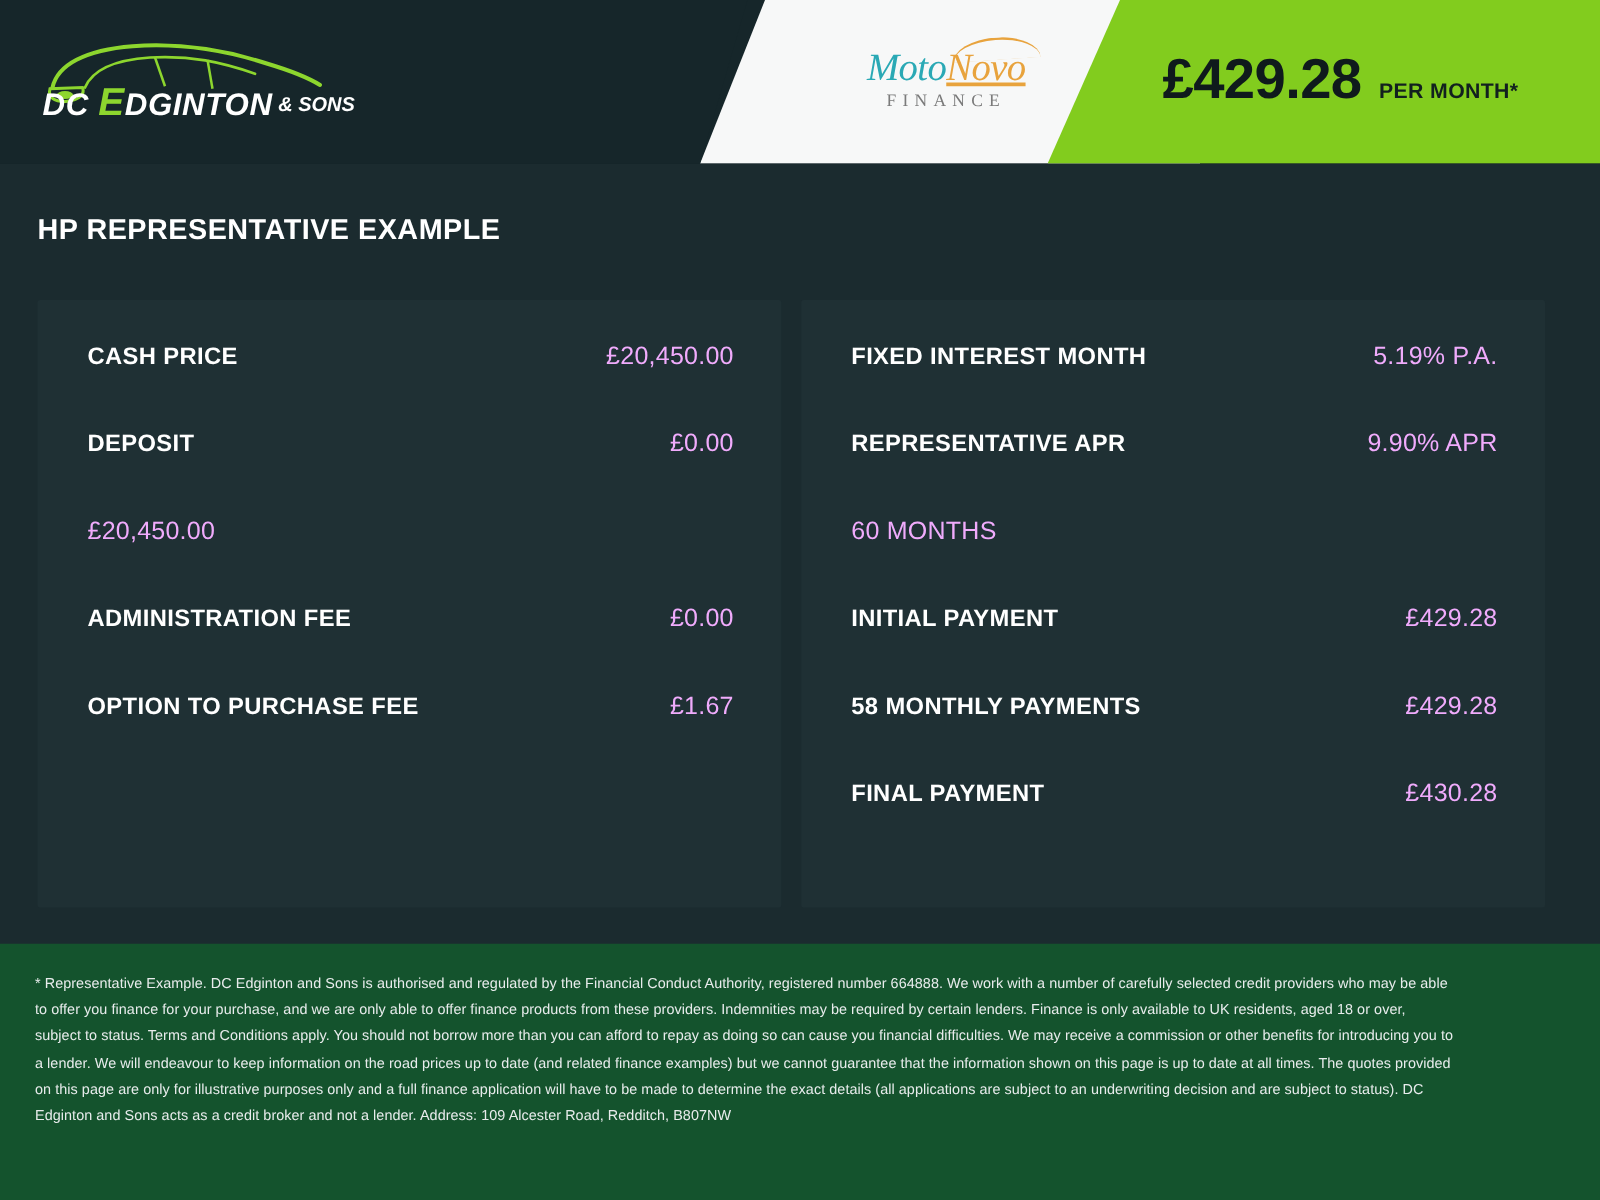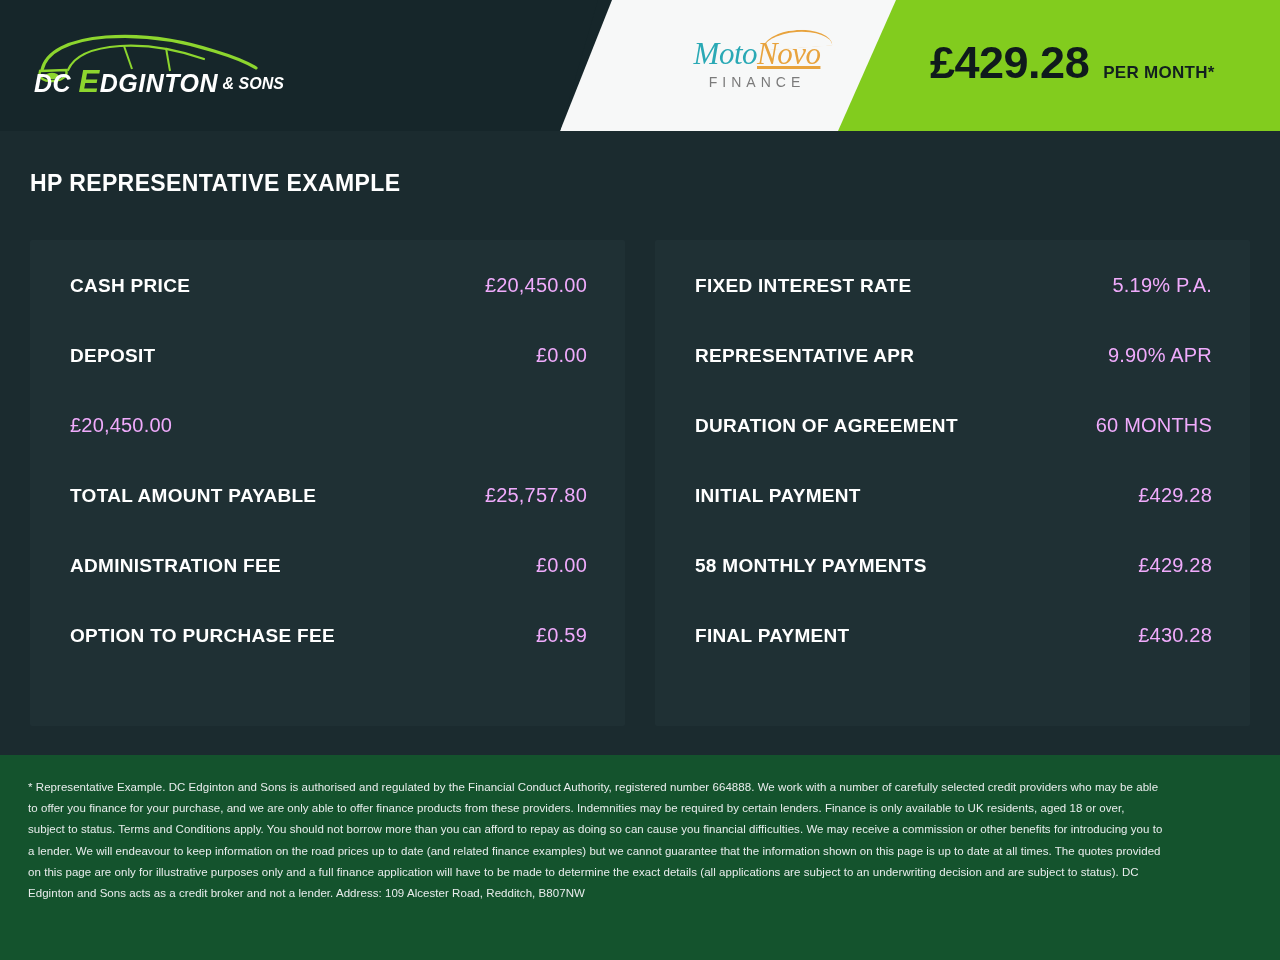--- a/index.html
+++ b/index.html
@@ -88,21 +88,21 @@
     letter-spacing: -0.5px;
     white-space: nowrap;
   }
   .mn-moto { color: #2aa9b5; }
   .mn-novo { color: #e8a33d; text-decoration: underline; }
   .motonovo-sub {
     margin-top: 2px;
     font-size: 14px;
     letter-spacing: 5px;
     color: #7b7b7b;
-    font-family: Liberation Sans, sans-serif;
+    font-family: Liberation Serif, serif;
   }
   .mn-swoosh {
     position: absolute;
     left: 90px; top: -6px;
     width: 70px; height: 18px;
     border-top: 2px solid #e8a33d;
     border-radius: 50% 50% 0 0 / 100% 100% 0 0;
     transform: rotate(-4deg);
   }
 
@@ -137,21 +137,21 @@
     font-weight: bold;
     color: #ffffff;
     letter-spacing: 0.4px;
   }
 
   .panels {
     position: absolute;
     left: 30px; top: 240px;
     width: 1220px;
     display: flex;
-    gap: 30px;
+    gap: 16px;
   }
   .panel {
     width: 595px;
     background: #1f3034;
     border-radius: 2px;
     padding: 34px 38px 32px 40px;
   }
   .row {
     display: flex;
     align-items: baseline;
@@ -236,44 +236,39 @@
       <span class="row-value">£20,450.00</span>
     </div>
     <div class="row">
       <span class="row-label">DEPOSIT</span>
       <span class="row-value">£0.00</span>
     </div>
     <div class="row">
       <span class="row-value">£20,450.00</span>
     </div>
     <div class="row">
-      <span class="row-label">TOTAL AMOUNT PAYABLE</span>
-      <span class="row-value">£25,757.80</span>
-    </div>
-    <div class="row">
       <span class="row-label">ADMINISTRATION FEE</span>
       <span class="row-value">£0.00</span>
     </div>
     <div class="row">
       <span class="row-label">OPTION TO PURCHASE FEE</span>
-      <span class="row-value">£0.59</span>
+      <span class="row-value">£1.67</span>
     </div>
   </div>
 
   <div class="panel">
     <div class="row">
-      <span class="row-label">FIXED INTEREST RATE</span>
+      <span class="row-label">FIXED INTEREST MONTH</span>
       <span class="row-value">5.19% P.A.</span>
     </div>
     <div class="row">
       <span class="row-label">REPRESENTATIVE APR</span>
       <span class="row-value">9.90% APR</span>
     </div>
     <div class="row">
-      <span class="row-label">DURATION OF AGREEMENT</span>
       <span class="row-value">60 MONTHS</span>
     </div>
     <div class="row">
       <span class="row-label">INITIAL PAYMENT</span>
       <span class="row-value">£429.28</span>
     </div>
     <div class="row">
       <span class="row-label">58 MONTHLY PAYMENTS</span>
       <span class="row-value">£429.28</span>
     </div>

